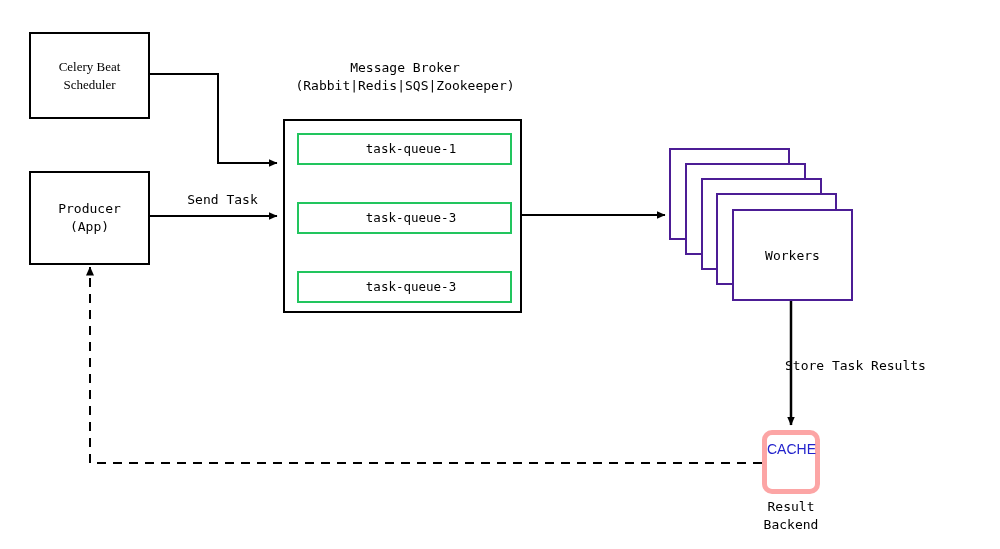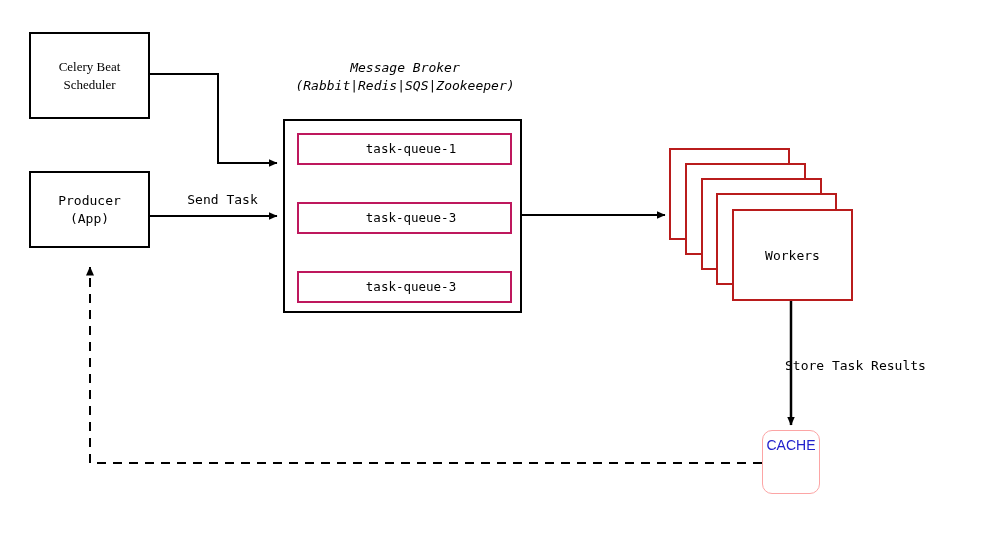--- a/index.html
+++ b/index.html
@@ -53,51 +53,50 @@
   #celery-beat {
     left: 29px;  top: 32px;
     width: 121px; height: 87px;
     font-size: 13px;
     font-family: Liberation Serif, serif;
   }
 
   
   #producer {
     left: 29px;  top: 171px;
-    width: 121px; height: 77px;
+    width: 121px; height: 94px;
     font-size: 13px;
   }
 
   
   #broker-title {
     left: 255px; top: 59px;
     width: 300px;
     font-size: 13px;
-    font-style: italic;
   }
   #broker-box {
     left: 283px; top: 119px;
     width: 239px; height: 194px;
     display: block;
     padding: 0;
   }
   .queue-list {
     position: absolute;
     left: 12px; top: 12px;
     width: 215px;
     height: 170px;
     display: flex;
     flex-direction: column;
     justify-content: space-between;
   }
   .queue-item {
     box-sizing: border-box;
     width: 100%;
     height: 32px;
-    border: 2px solid #be185d;
+    border: 2px solid #22c55e;
     background: #ffffff;
     display: flex;
     align-items: center;
     justify-content: center;
     font-size: 12.5px;
     font-family: "DejaVu Sans Mono", monospace;
     color: #000000;
     padding-left: 13px;
   }
 
@@ -114,21 +113,21 @@
     position: absolute;
     left: 669px; top: 148px;
     width: 185px; height: 153px;
   }
   .worker-card {
     position: absolute;
     box-sizing: border-box;
     width: 121px;
     height: 92px;
     background: #ffffff;
-    border: 2px solid #b91c1c;
+    border: 2px solid #4c1d95;
   }
   .worker-card.c0 { left: 0px;  top: 0px;  z-index: 1; }
   .worker-card.c1 { left: 16px; top: 15px; z-index: 2; }
   .worker-card.c2 { left: 32px; top: 30px; z-index: 3; }
   .worker-card.c3 { left: 47px; top: 45px; z-index: 4; }
   .worker-card.c4 {
     left: 63px; top: 61px; z-index: 5;
     display: flex; align-items: center; justify-content: center;
     font-size: 13px;
     font-family: "DejaVu Sans Mono", monospace;
@@ -140,21 +139,21 @@
     left: 785px; top: 357px;
     width: 215px;
     font-size: 13px;
     text-align: left;
   }
 
   
   #cache-box {
     left: 762px; top: 430px;
     width: 58px; height: 64px;
-    border: 1px solid #fca5a5;
+    border: 5px solid #fca5a5;
     border-radius: 10px;
     background: #ffffff;
     display: block;
   }
   #cache-text {
     position: absolute;
     left: 0; top: 5px;
     width: 100%;
     text-align: center;
     font-family: "Liberation Sans", sans-serif;
@@ -226,15 +225,17 @@
     <div class="worker-card c3"></div>
     <div class="worker-card c4">Workers</div>
   </div>
 
   <div class="label" id="store-results-label">Store Task Results</div>
 
   <div class="node" id="cache-box">
     <div id="cache-text">CACHE</div>
   </div>
 
+  <div class="label" id="result-backend-label">Result
+Backend</div>
 
 
 </div>
 
 </body></html>

